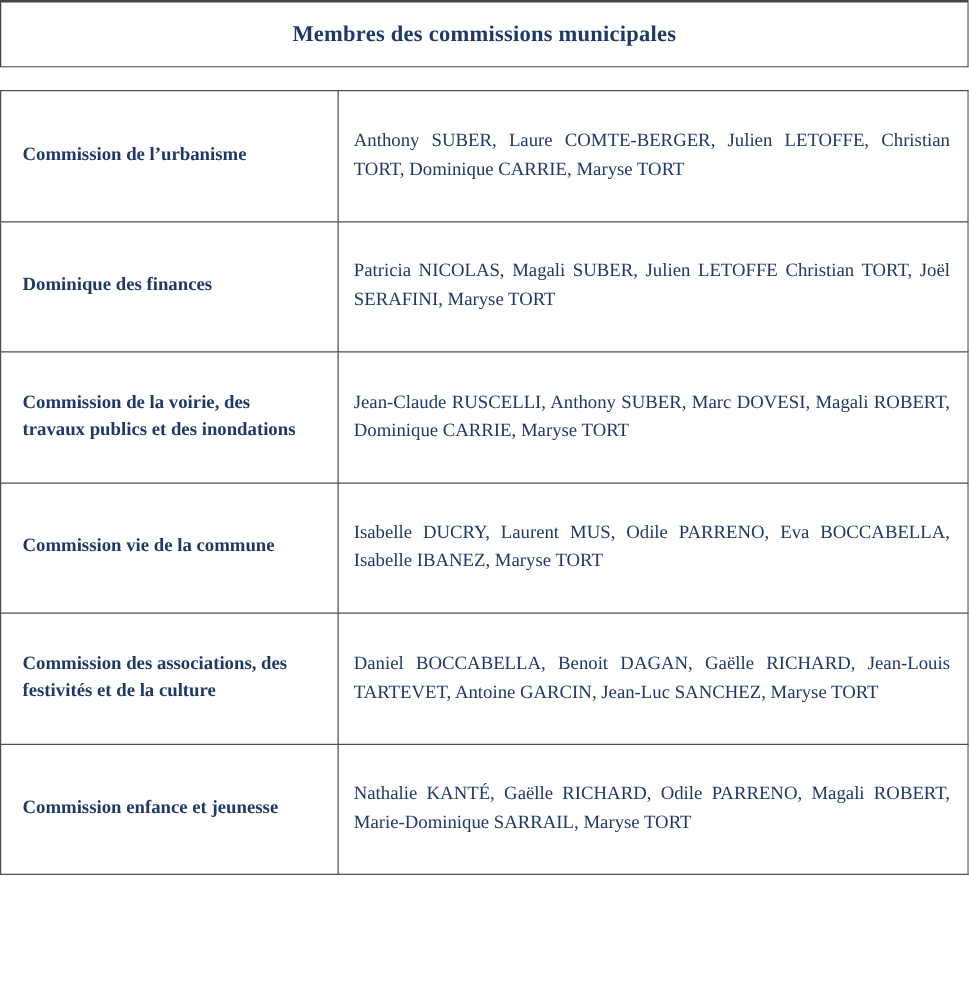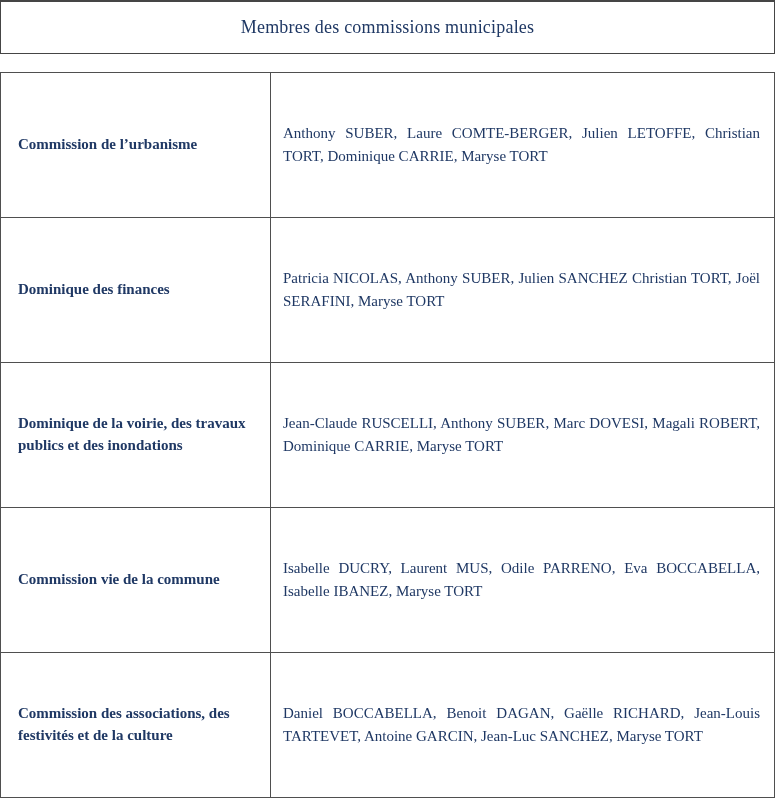--- a/index.html
+++ b/index.html
@@ -29,32 +29,32 @@
     border: 1px solid var(--border);
     border-top-width: 2px;
     display: flex;
     align-items: center;
     justify-content: center;
     background: var(--bg);
   }
   .title-box h1 {
     margin: 0;
     font-size: 18px;
-    font-weight: normal;
+    font-weight: bold;
     color: var(--text);
     letter-spacing: 0.2px;
     text-align: right;
   }
   .gap {
     height: 18px;
     background: var(--bg);
   }
   table.commissions {
     width: 775px;
-    height: 726px;
+    height: 628px;
     border-collapse: collapse;
     table-layout: fixed;
     background: var(--bg);
   }
   table.commissions td {
     border: 1px solid var(--border-inner);
     color: var(--text);
     font-size: 15px;
     vertical-align: middle;
     background: var(--bg);
@@ -85,30 +85,34 @@
   <div class="gap"></div>
 
   <table class="commissions">
     <tbody>
       <tr class="row">
         <td class="commission">Commission de l’urbanisme</td>
         <td class="members">Anthony SUBER, Laure COMTE-BERGER, Julien LETOFFE, Christian TORT, Dominique CARRIE, Maryse TORT</td>
       </tr>
       <tr class="row">
         <td class="commission">Dominique des finances</td>
-        <td class="members">Patricia NICOLAS, Anthony SUBER, Julien SANCHEZ Christian TORT, Joël SERAFINI, Maryse TORT</td>
+        <td class="members">Patricia NICOLAS, Magali SUBER, Julien LETOFFE Christian TORT, Joël SERAFINI, Maryse TORT</td>
       </tr>
       <tr class="row">
-        <td class="commission">Dominique de la voirie, des travaux publics et des inondations</td>
+        <td class="commission">Commission de la voirie, des travaux publics et des inondations</td>
         <td class="members">Jean-Claude RUSCELLI, Anthony SUBER, Marc DOVESI, Magali ROBERT, Dominique CARRIE, Maryse TORT</td>
       </tr>
       <tr class="row">
         <td class="commission">Commission vie de la commune</td>
         <td class="members">Isabelle DUCRY, Laurent MUS, Odile PARRENO, Eva BOCCABELLA, Isabelle IBANEZ, Maryse TORT</td>
       </tr>
       <tr class="row">
         <td class="commission">Commission des associations, des festivités et de la culture</td>
         <td class="members">Daniel BOCCABELLA, Benoit DAGAN, Gaëlle RICHARD, Jean-Louis TARTEVET, Antoine GARCIN, Jean-Luc SANCHEZ, Maryse TORT</td>
       </tr>
+      <tr class="row">
+        <td class="commission">Commission enfance et jeunesse</td>
+        <td class="members">Nathalie KANTÉ, Gaëlle RICHARD, Odile PARRENO, Magali ROBERT, Marie-Dominique SARRAIL, Maryse TORT</td>
+      </tr>
     </tbody>
   </table>
 
 </div>
 
 </body></html>

